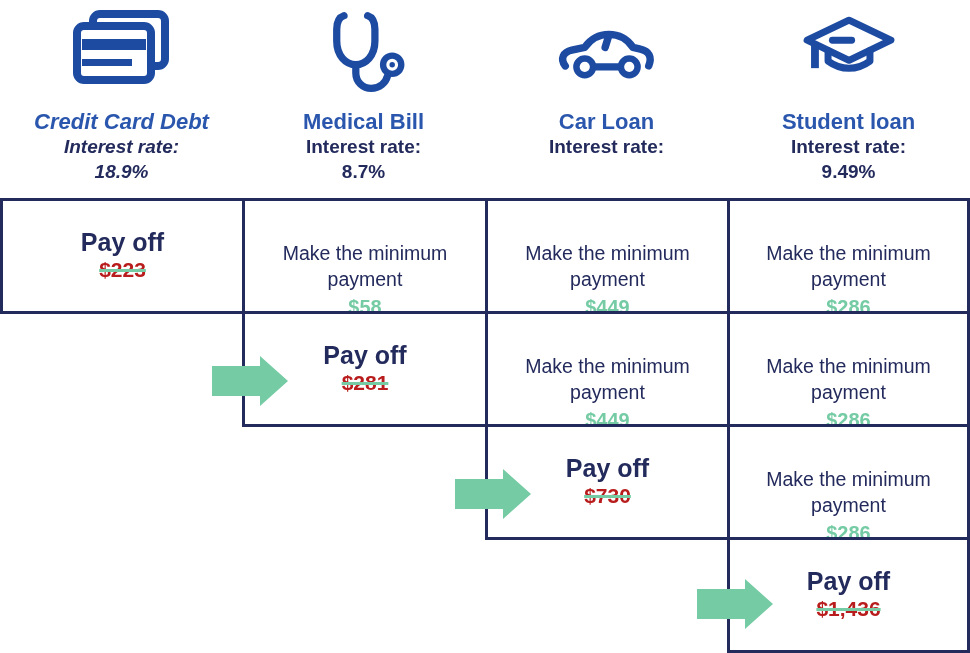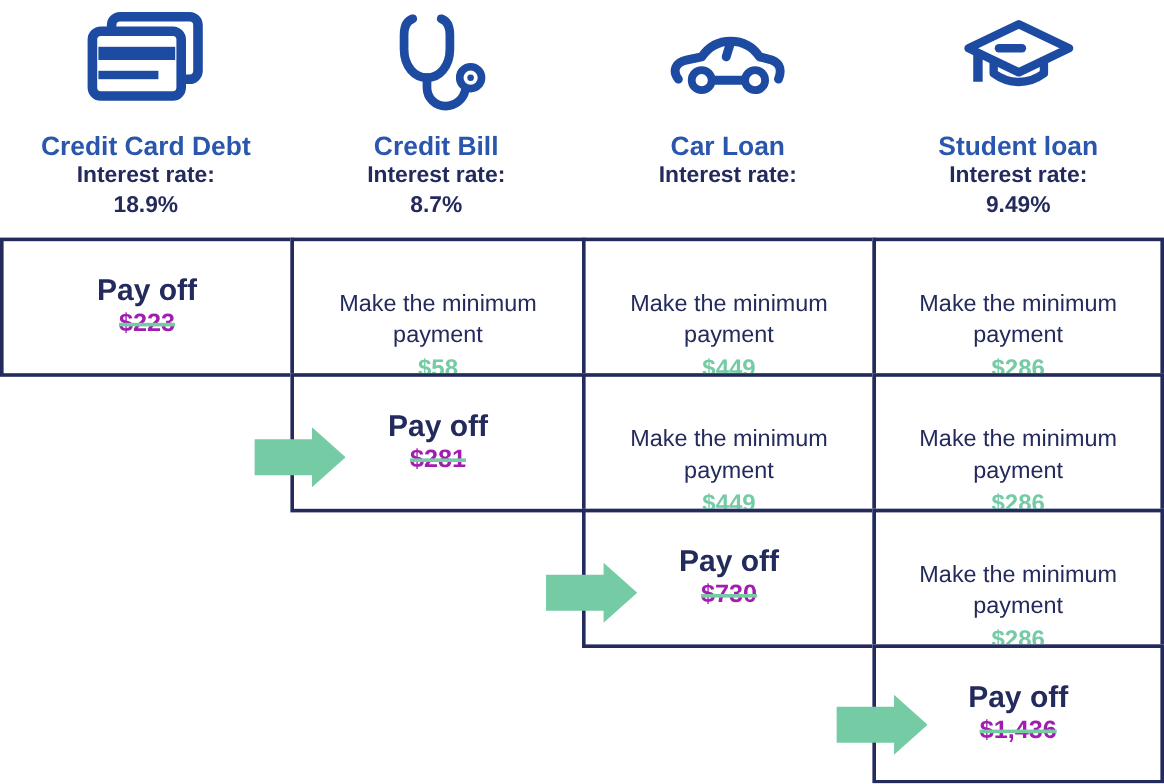--- a/index.html
+++ b/index.html
@@ -13,34 +13,34 @@
   .col-title{font-size:22px;font-weight:bold;color:#2a57ad;margin-top:6px;line-height:24px;}
   .col-sub{font-size:19px;font-weight:bold;color:#232a5c;line-height:25px;}
   
   .cell{
     position:absolute;box-sizing:border-box;border:3px solid #232a5c;background:#fff;
     display:flex;flex-direction:column;align-items:center;justify-content:center;
     text-align:center;
   }
   .payoff-label{font-size:25px;font-weight:bold;color:#232a5c;line-height:27px;}
   .payoff-amount{
-    font-size:21px;font-weight:bold;color:#a21caf;line-height:27px;
+    font-size:21px;font-weight:bold;color:#b91c1c;line-height:27px;
     text-decoration:line-through;text-decoration-thickness:3px;text-decoration-color:#74cba4;
   }
   .min-label{font-size:19.5px;color:#232a5c;line-height:26px;max-width:190px;margin-top:48px;}
   .min-amount{font-size:20px;font-weight:bold;color:#74cba4;line-height:26px;margin-top:2px;}
   .arrow{position:absolute;z-index:5;}
   .icon-svg{display:block;}
 </style>
 </head>
 <body>
 
 <div class="stage">
 
-  <div class="col-header" style="left:0;width:243px;">
+  <div class="col-header" style="left:0;width:243px;font-style:italic;">
     <div class="icon-box">
       <svg class="icon-svg" width="110" height="92" viewBox="0 0 110 92">
         <g fill="none" stroke="#1d4ba2" stroke-width="8" stroke-linejoin="round">
           <rect x="26" y="8" width="72" height="52" rx="7"></rect>
           <rect x="10" y="20" width="74" height="54" rx="7" fill="#ffffff"></rect>
         </g>
         <rect x="15" y="33" width="64" height="11" fill="#1d4ba2"></rect>
         <rect x="15" y="53" width="50" height="7" fill="#1d4ba2"></rect>
       </svg>
     </div>
@@ -53,21 +53,21 @@
     <div class="icon-box">
       <svg class="icon-svg" width="100" height="96" viewBox="0 0 110 96">
         <g fill="none" stroke="#1d4ba2" stroke-width="8" stroke-linecap="round">
           <path d="M33 8 C27 10 25 16 25 23 L25 36 C25 52 35 62 46 62 C57 62 67 52 67 36 L67 23 C67 16 65 10 59 8"></path>
           <path d="M46 62 L46 71 C46 81 54 88 63 88 C72 88 79 82 81 74"></path>
         </g>
         <circle cx="86" cy="62" r="10" fill="none" stroke="#1d4ba2" stroke-width="7"></circle>
         <circle cx="86" cy="62" r="3" fill="#1d4ba2"></circle>
       </svg>
     </div>
-    <div class="col-title">Credit Bill</div>
+    <div class="col-title">Medical Bill</div>
     <div class="col-sub">Interest rate:</div>
     <div class="col-sub">8.7%</div>
   </div>
 
   <div class="col-header" style="left:485px;width:243px;">
     <div class="icon-box">
       <svg class="icon-svg" width="102" height="60" viewBox="0 0 110 62">
         <g fill="none" stroke="#1d4ba2" stroke-width="8" stroke-linecap="round" stroke-linejoin="round">
           <path d="M10 46 C4 38 8 31 17 29 L31 26 C38 16 47 12 57 12 C68 12 77 17 83 26 L91 28 C100 30 104 36 100 46"></path>
           <path d="M57 13 L53 26"></path>

